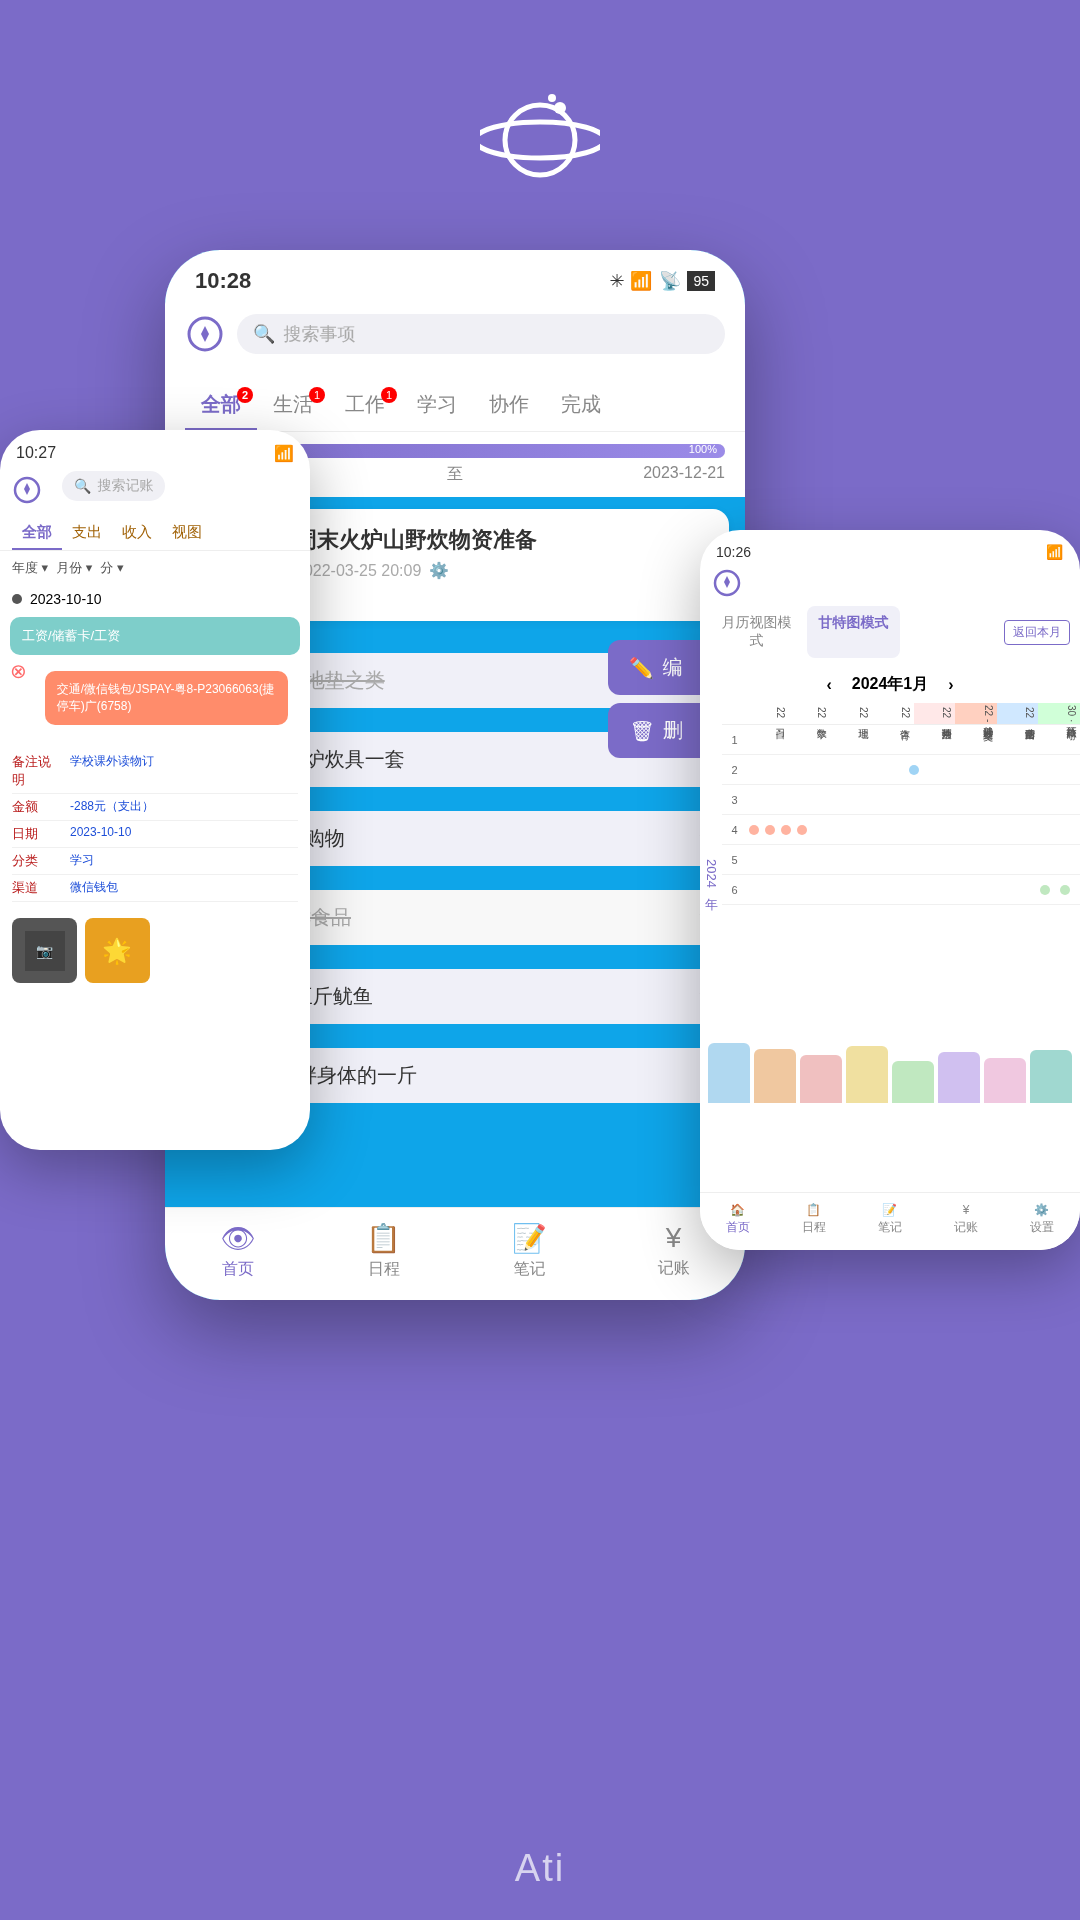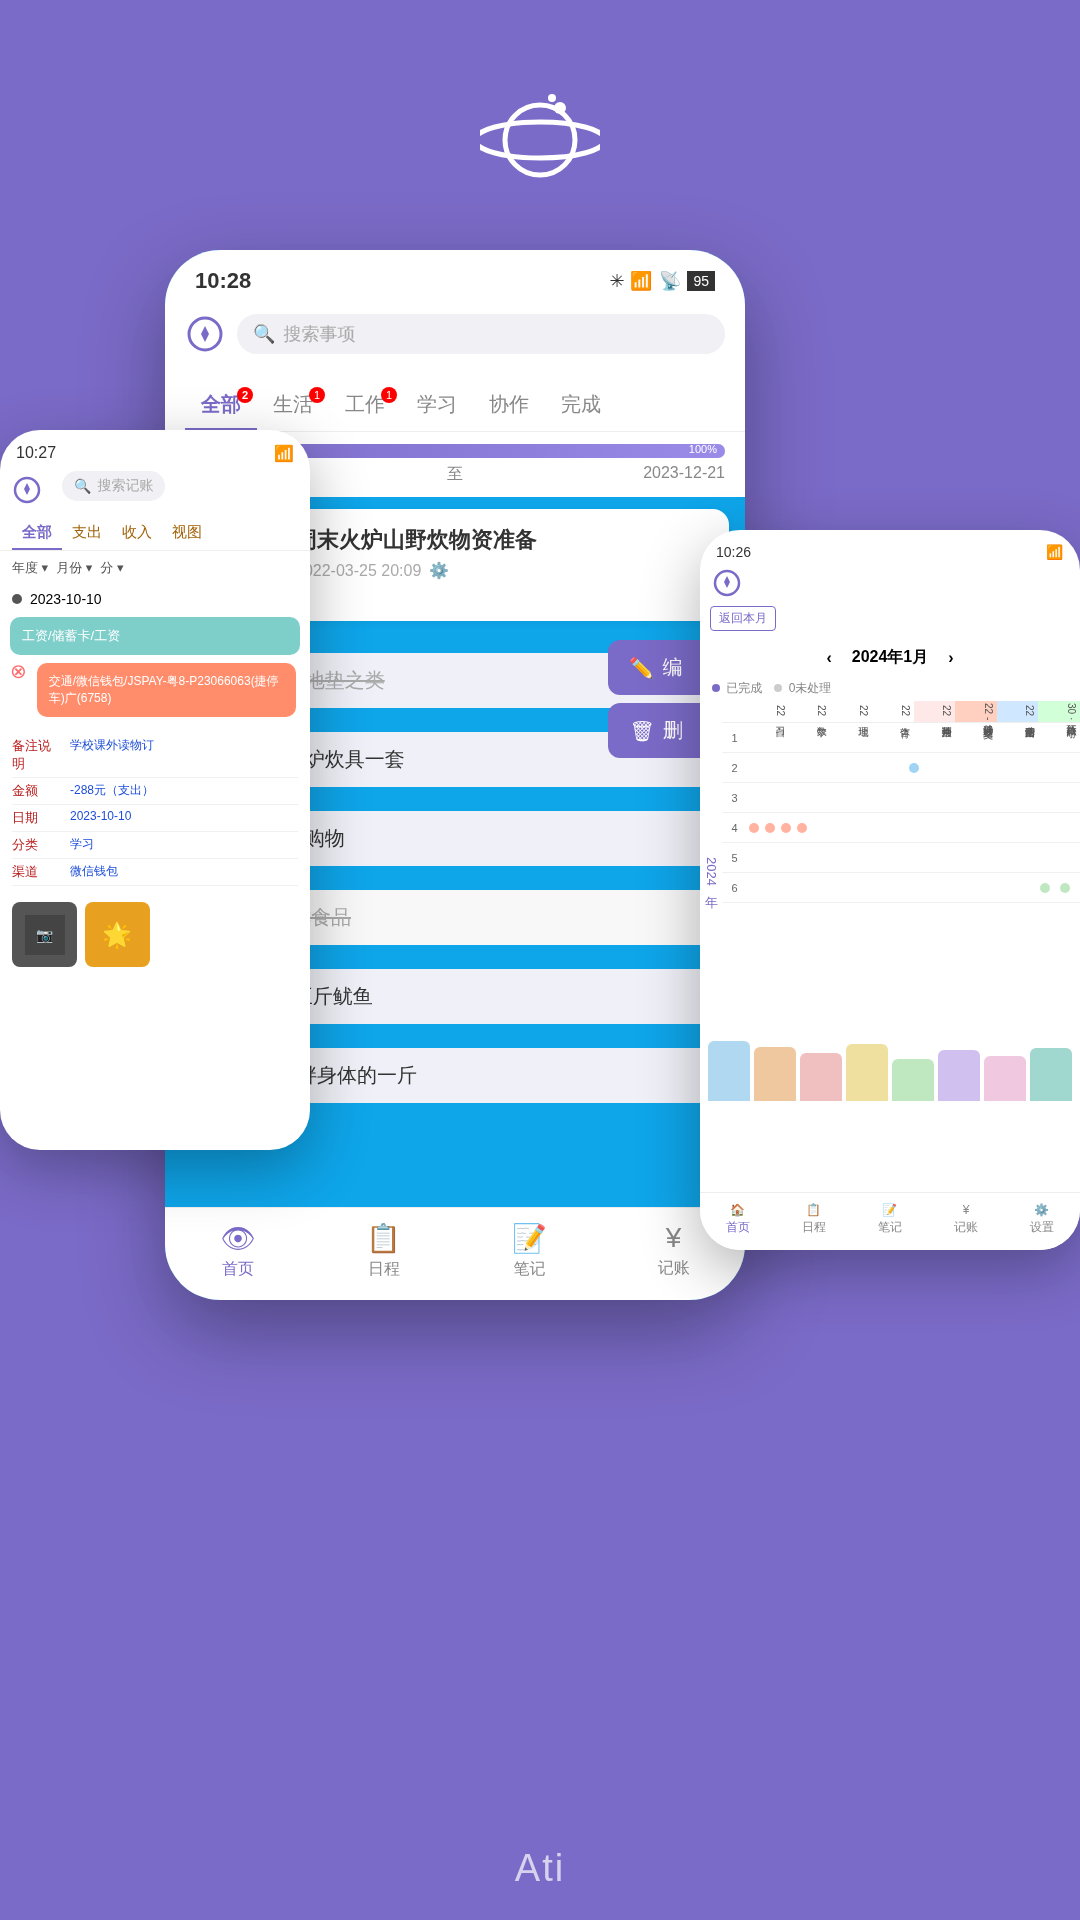--- a/index.html
+++ b/index.html
@@ -641,21 +641,21 @@
       <span>2023-10-10</span>
     </div>
 
     <div class="lp-record teal">
       <span>工资/储蓄卡/工资</span>
     </div>
 
     <div style="margin:4px 10px;">
       <div style="display:flex;align-items:flex-start;gap:6px;">
         <span style="font-size:20px;color:#ff6b6b;">⊗</span>
-        <div class="lp-record orange" style="margin:4px;flex:1;font-size:12px;">
+        <div class="lp-record orange" style="margin:12px;flex:1;font-size:12px;">
           <span>交通/微信钱包/JSPAY-粤8-P23066063(捷停车)广(6758)</span>
         </div>
       </div>
     </div>
 
     <div class="lp-detail-section">
       <div class="lp-detail-row">
         <span class="lp-detail-label">备注说明</span>
         <span class="lp-detail-value">学校课外读物订</span>
       </div>
@@ -888,39 +888,33 @@
     </div>
 
     <div style="display:flex;align-items:center;gap:8px;padding:0 12px 8px;">
       <svg width="30" height="30" viewBox="0 0 30 30">
         <circle cx="15" cy="15" r="12" stroke="#7B6BC8" stroke-width="2.5" fill="none"></circle>
         <path d="M15 8 L18 14 L15 20 L12 14 Z" fill="#7B6BC8"></path>
       </svg>
     </div>
 
     <div style="display:flex;align-items:center;justify-content:space-between;padding:0 10px 8px;">
+      <div style="display:flex;gap:4px;">
+        <div class="rp-mode-tab">月历视图模式</div>
+        <div class="rp-mode-tab active">甘特图模式</div>
+      </div>
       <div class="rp-back-btn">返回本月</div>
     </div>
 
     <div class="rp-calendar-header">
       <span>‹</span>
       <span>2024年1月</span>
       <span>›</span>
     </div>
 
-    <div class="rp-legend">
-      <span>
-        <span style="display:inline-block;width:8px;height:8px;border-radius:50%;background:#7B6BC8;margin-right:3px;"></span>
-        已完成
-      </span>
-      <span>
-        <span style="display:inline-block;width:8px;height:8px;border-radius:50%;background:#ccc;margin-right:3px;"></span>
-        0未处理
-      </span>
-    </div>
 
     <div style="display:flex;overflow:hidden;height:340px;">
 
       <div style="writing-mode:vertical-rl;font-size:13px;color:#7B6BC8;padding:4px 2px;text-align:center;flex-shrink:0;">2024年</div>
 
       <div style="flex:1;overflow:hidden;">
 
         <div style="display:flex;border-bottom:1px solid #eee;">
           <div style="min-width:25px;flex-shrink:0;"></div>
           <div style="display:flex;flex:1;">

